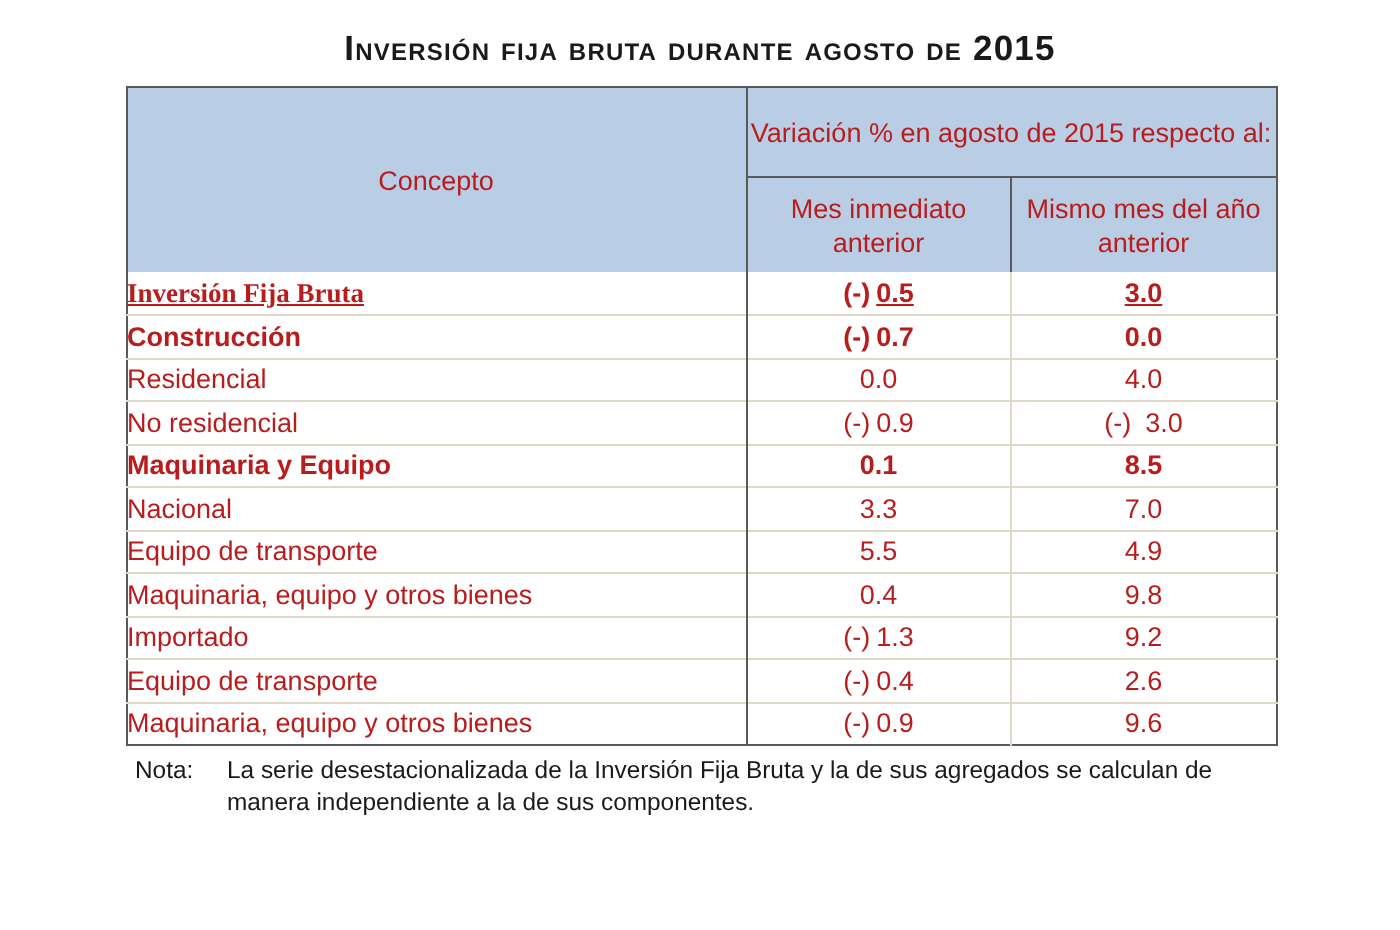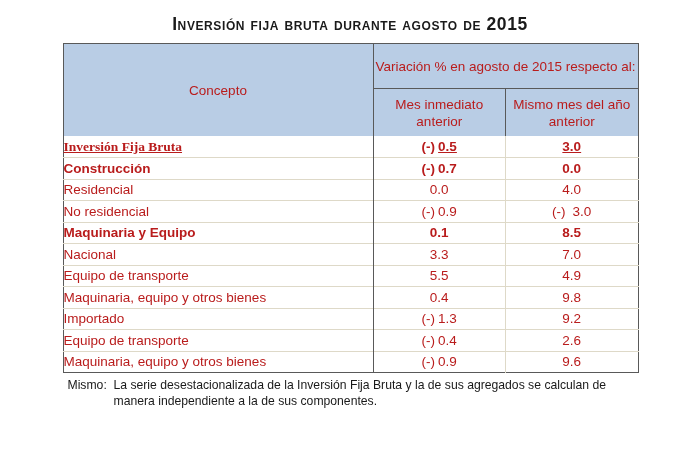--- a/index.html
+++ b/index.html
@@ -216,16 +216,16 @@
           <td class="label lvl3"><span>Maquinaria, equipo y otros bienes</span></td>
           <td class="num div"><span class="num-inner"><span class="neg-sign">(-)</span><span>0.9</span></span></td>
           <td class="num"><span class="num-inner"><span>9.6</span></span></td>
         </tr>
       </tbody>
   </table>
 </div>
 
 <div class="footer">
   <div class="note-row">
-    <div class="note-label">Mismo:</div>
+    <div class="note-label">Nota:</div>
     <div class="note-text">La serie desestacionalizada de la Inversión Fija Bruta y la de sus agregados se calculan de manera independiente a la de sus componentes.</div>
   </div>
 </div>
 
 </body></html>

